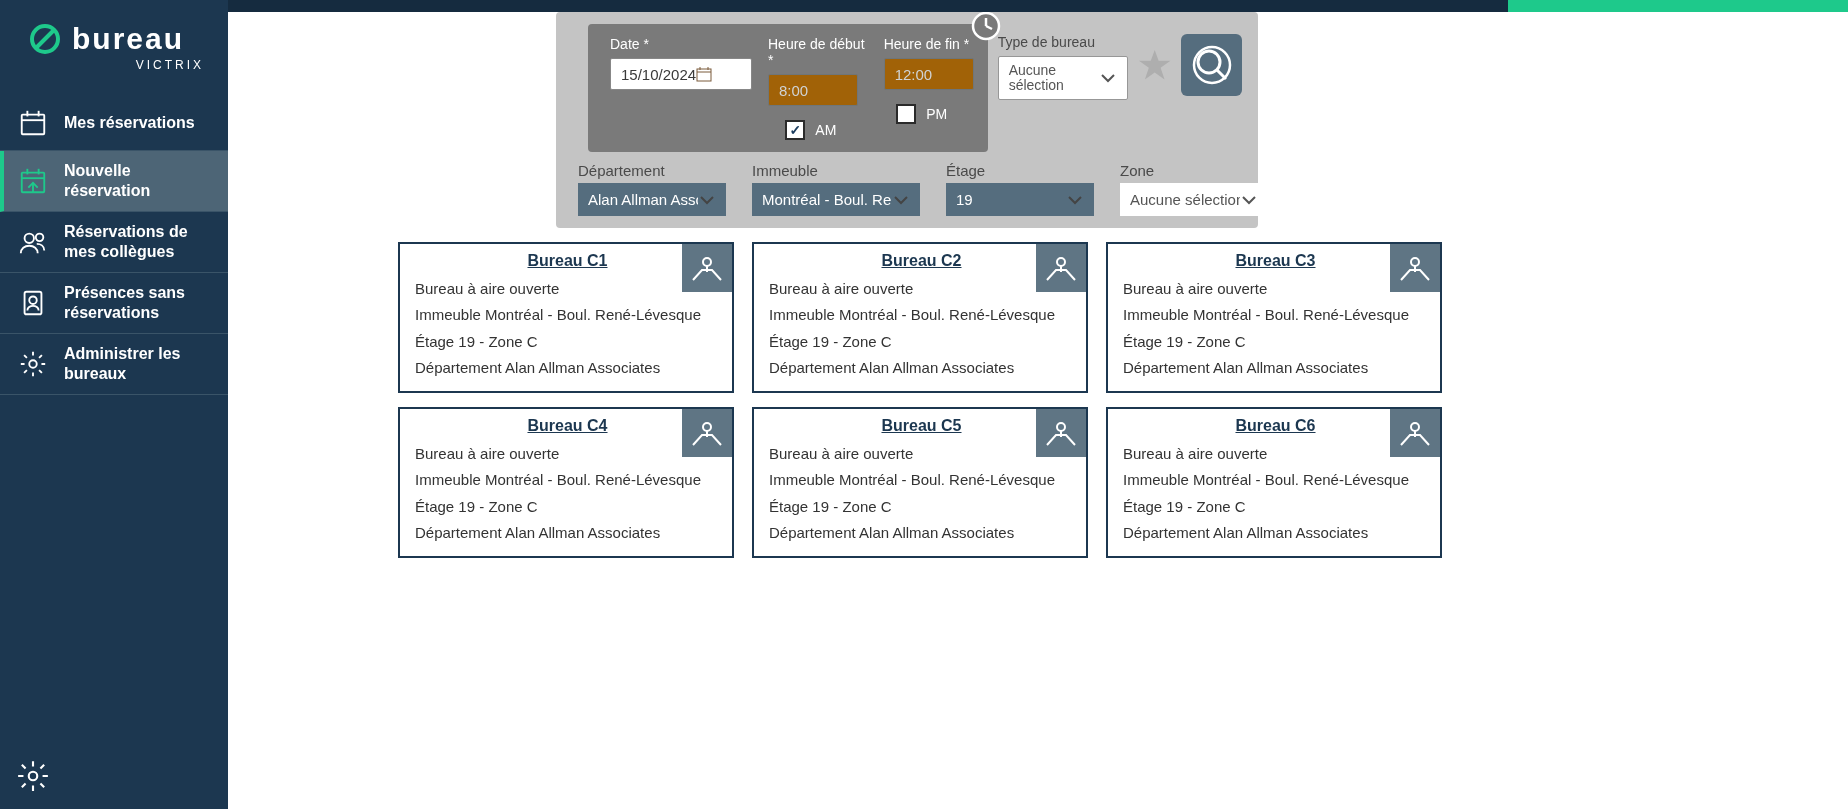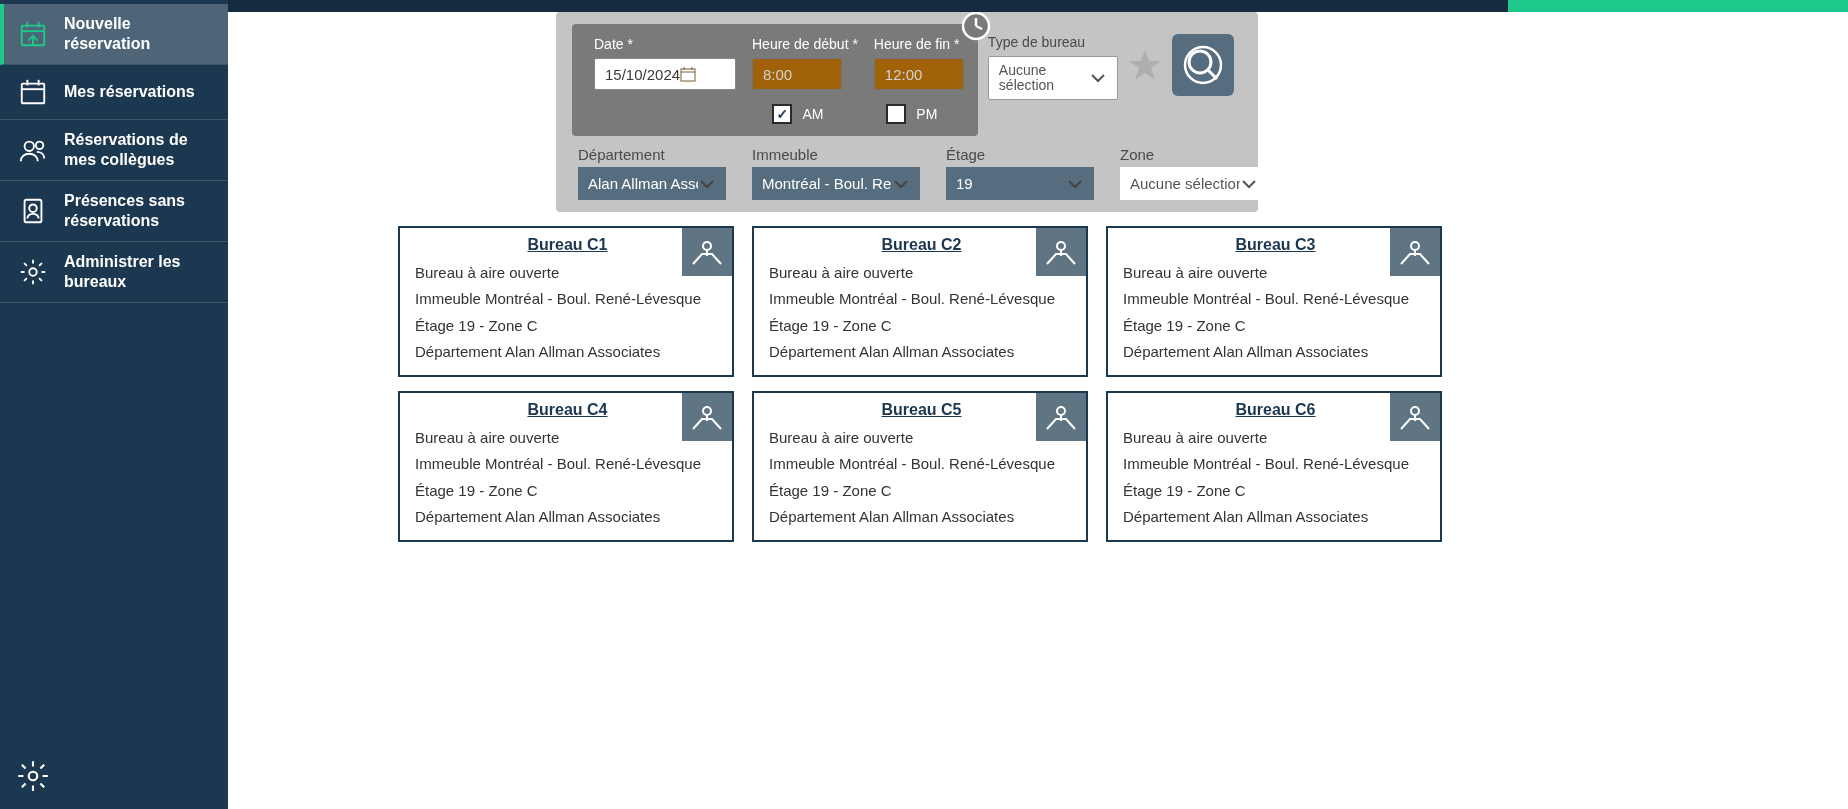--- a/index.html
+++ b/index.html
@@ -61,21 +61,21 @@
   
   .filter-panel {
     margin:0 0 0 328px;
     width:702px;
     background:#c4c4c4;
     border-radius:4px;
     padding-bottom:12px;
   }
   .filter-inner {
     display:flex; gap:10px; align-items:flex-start;
-    padding:12px 16px 0 16px;
+    padding:12px 16px 0 32px;
   }
   .date-time-box {
     background:#7a7a7a;
     border-radius:4px;
     padding:12px 14px 12px 22px;
     display:flex; gap:16px;
     align-items:flex-start;
     position:relative;
   }
   .clock-badge {
@@ -162,49 +162,59 @@
   .card-icon {
     position:absolute; top:0; right:0;
     width:50px; height:48px; background:#5f7584;
     display:flex; align-items:center; justify-content:center;
   }
 </style>
 </head>
 <body>
 
 <aside class="sidebar">
+  <div class="logo-wrap">
+    <div class="brand">
+      <svg width="34" height="34" viewBox="0 0 34 34">
+        <circle cx="17" cy="17" r="13" stroke="#1ec98b" stroke-width="4" fill="none"></circle>
+        <line x1="8" y1="26" x2="26" y2="8" stroke="#1ec98b" stroke-width="4"></line>
+      </svg>
+      <span class="brand-text">bureau</span>
+    </div>
+    <div class="brand-sub">VICTRIX</div>
+  </div>
 
   <nav class="nav">
+    <div class="nav-item">
+      <span class="nav-icon">
+        <svg viewBox="0 0 32 32">
+            <rect x="4" y="7" width="24" height="21" rx="1"></rect>
+            <line x1="4" y1="13" x2="28" y2="13"></line>
+            <line x1="10" y1="3" x2="10" y2="9"></line>
+            <line x1="22" y1="3" x2="22" y2="9"></line>
+          </svg>
+      </span>
+      <span class="nav-label">Mes réservations</span>
+    </div>
     <div class="nav-item active">
       <span class="nav-icon">
         <svg viewBox="0 0 32 32">
             <rect x="4" y="7" width="24" height="21" rx="1"></rect>
             <line x1="4" y1="13" x2="28" y2="13"></line>
             <line x1="10" y1="3" x2="10" y2="9"></line>
             <line x1="22" y1="3" x2="22" y2="9"></line>
             <line x1="16" y1="28" x2="16" y2="18"></line>
             <polyline points="11,23 16,18 21,23"></polyline>
           </svg>
       </span>
       <span class="nav-label">Nouvelle réservation</span>
     </div>
     <div class="nav-item">
       <span class="nav-icon">
         <svg viewBox="0 0 32 32">
-            <rect x="4" y="7" width="24" height="21" rx="1"></rect>
-            <line x1="4" y1="13" x2="28" y2="13"></line>
-            <line x1="10" y1="3" x2="10" y2="9"></line>
-            <line x1="22" y1="3" x2="22" y2="9"></line>
-          </svg>
-      </span>
-      <span class="nav-label">Mes réservations</span>
-    </div>
-    <div class="nav-item">
-      <span class="nav-icon">
-        <svg viewBox="0 0 32 32">
             <circle cx="12" cy="12" r="5"></circle>
             <path d="M3 28c0-5 4-8 9-8s9 3 9 8"></path>
             <circle cx="23" cy="11" r="4"></circle>
             <path d="M20 18c4 0 8 2 8 7"></path>
           </svg>
       </span>
       <span class="nav-label">Réservations de mes collègues</span>
     </div>
     <div class="nav-item">
       <span class="nav-icon">

